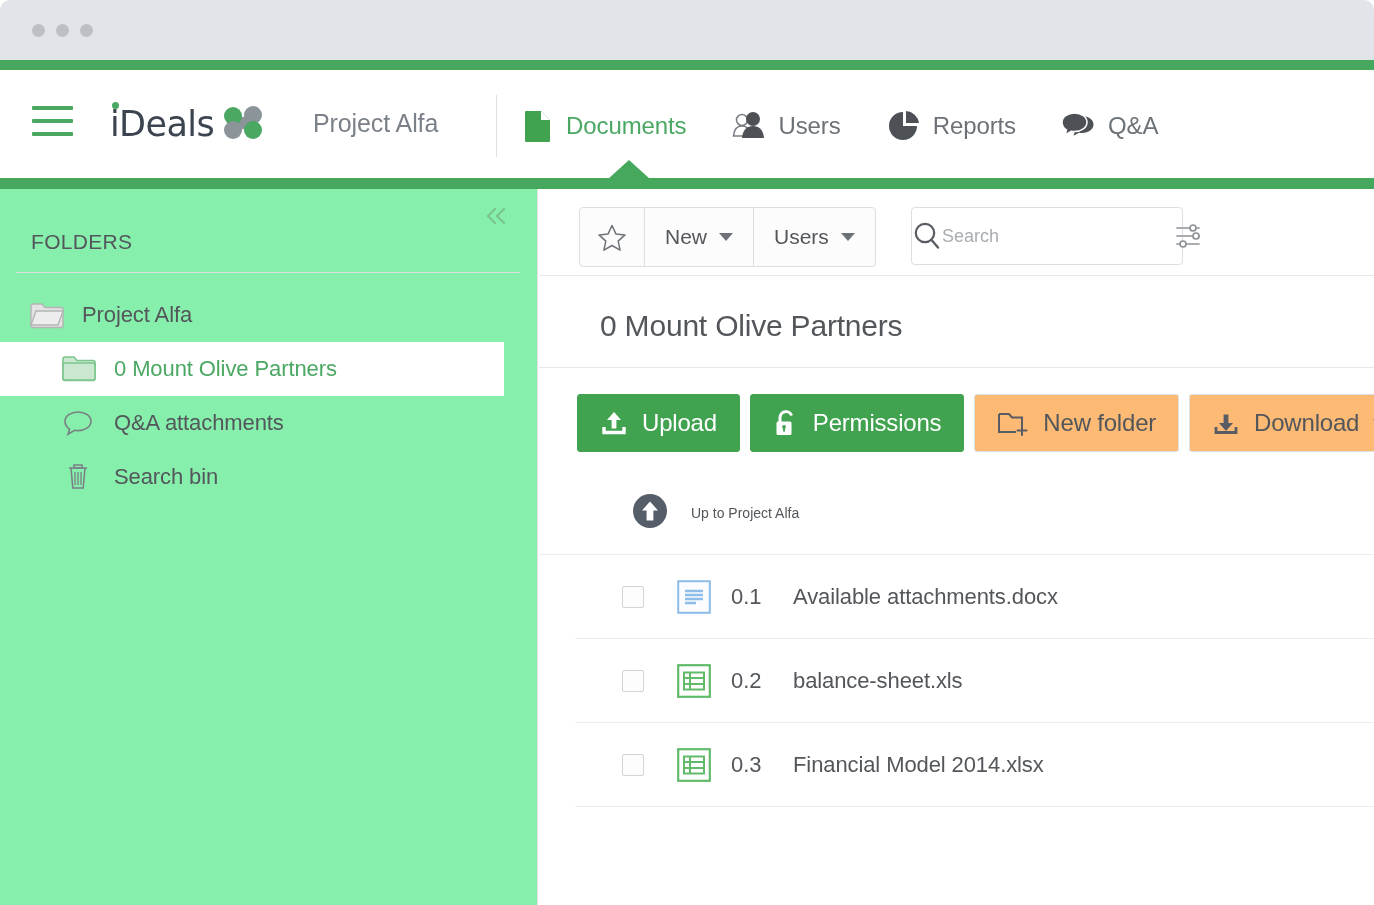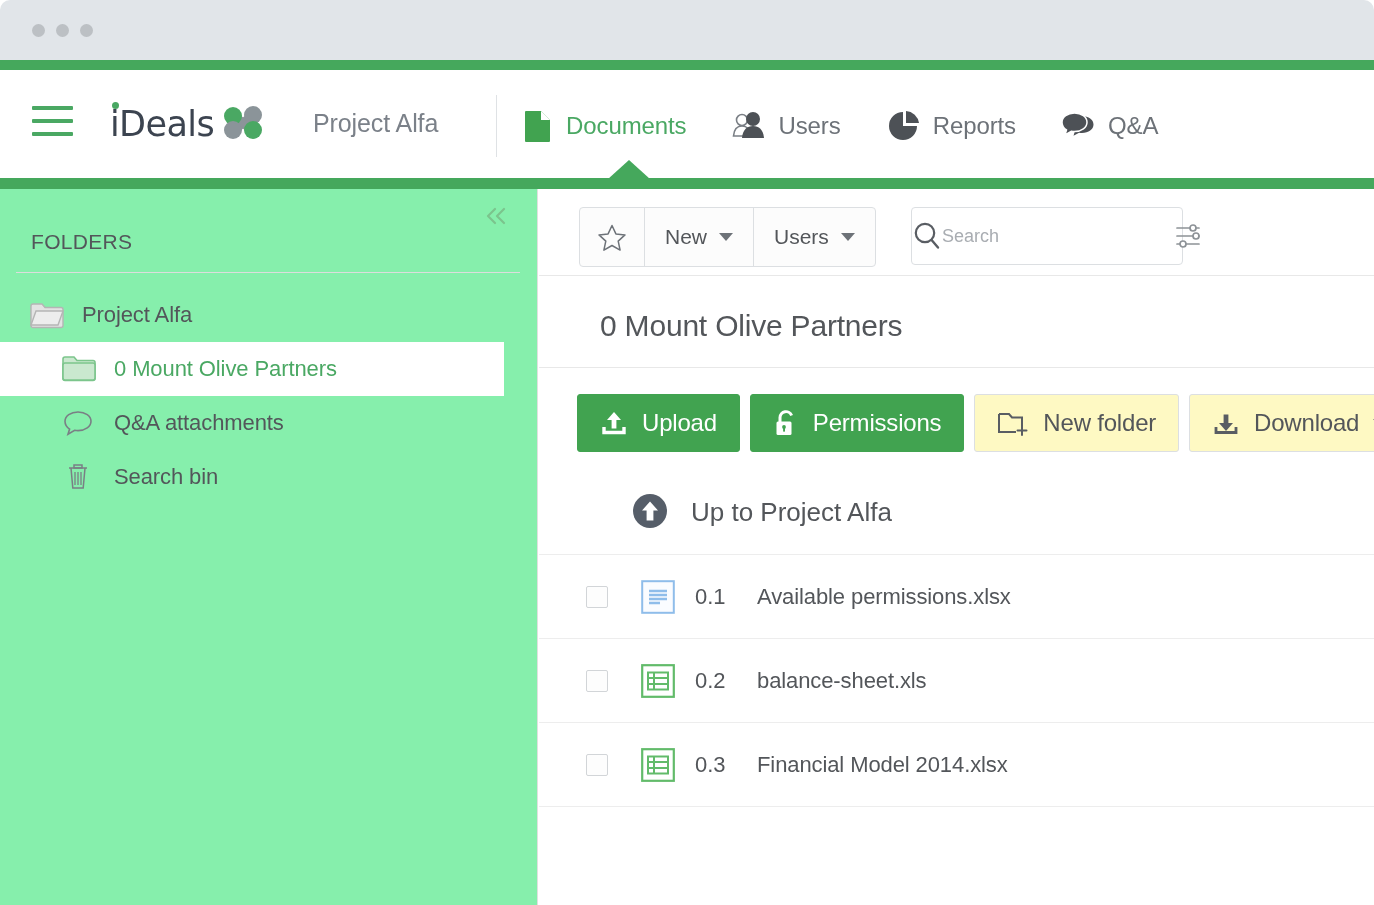--- a/index.html
+++ b/index.html
@@ -340,21 +340,21 @@
     align-items: center;
     justify-content: center;
     margin-right: 14px;
   }
   .action-btn.primary {
     background: #41a350;
     color: #ffffff;
     border: 1px solid #41a350;
   }
   .action-btn.secondary {
-    background: #fef9c3;
+    background: #fdba74;
     color: #53565a;
     border: 1px solid #dcdfe2;
   }
   .action-btn .caret-down { margin-left: 14px; }
 
   
   #file-table {
     position: absolute;
     left: 0; top: 282px;
     width: 835px;
@@ -380,20 +380,21 @@
     margin-left: 55px;
     font-size: 22px;
     color: #53565a;
   }
   .file-row {
     display: flex;
     align-items: center;
     height: 84px;
     border-bottom: 1px solid #ededed;
     cursor: pointer;
+    margin-left: 36px;
   }
   .file-row .file-type-icon {
     width: 34px; height: 34px;
     margin-left: 33px;
     flex-shrink: 0;
   }
   .file-row .file-index {
     margin-left: 20px;
     width: 44px;
     font-size: 22px;
@@ -411,21 +412,21 @@
     height: 84px;
     border-bottom: 1px solid #ededed;
     cursor: pointer;
   }
   #parent-row .up-icon {
     margin-left: 92px;
     flex-shrink: 0;
   }
   #parent-row .parent-label {
     margin-left: 22px;
-    font-size: 26px;
+    font-size: 14px;
     color: #53565a;
   }
 </style>
 </head>
 <body>
 
 <div id="window-titlebar">
   <div id="window-dots">
     <span class="win-dot"></span>
     <span class="win-dot"></span>
@@ -675,21 +676,21 @@
 
     <div class="file-row">
       <span class="row-checkbox"></span>
       <span class="file-type-icon">
         <svg width="34" height="34" viewBox="0 0 34 34">
           <rect x="1.2" y="1.2" width="31.6" height="31.6" fill="#fafcff" stroke="#8fbdea" stroke-width="2"></rect>
           <path d="M8 11 h18 M8 15 h18 M8 19 h18 M8 23 h11" stroke="#8fbdea" stroke-width="2.6"></path>
         </svg>
       </span>
       <span class="file-index">0.1</span>
-      <span class="file-name">Available permissions.xlsx</span>
+      <span class="file-name">Available attachments.docx</span>
     </div>
 
     <div class="file-row">
       <span class="row-checkbox"></span>
       <span class="file-type-icon">
         <svg width="34" height="34" viewBox="0 0 34 34">
           <rect x="1.2" y="1.2" width="31.6" height="31.6" fill="#ffffff" stroke="#62bb6a" stroke-width="2.2"></rect>
           <rect x="7" y="8.5" width="20" height="17" fill="none" stroke="#62bb6a" stroke-width="2"></rect>
           <path d="M7 14 h20 M7 20 h20 M13 8.5 v17" stroke="#62bb6a" stroke-width="2"></path>
         </svg>

